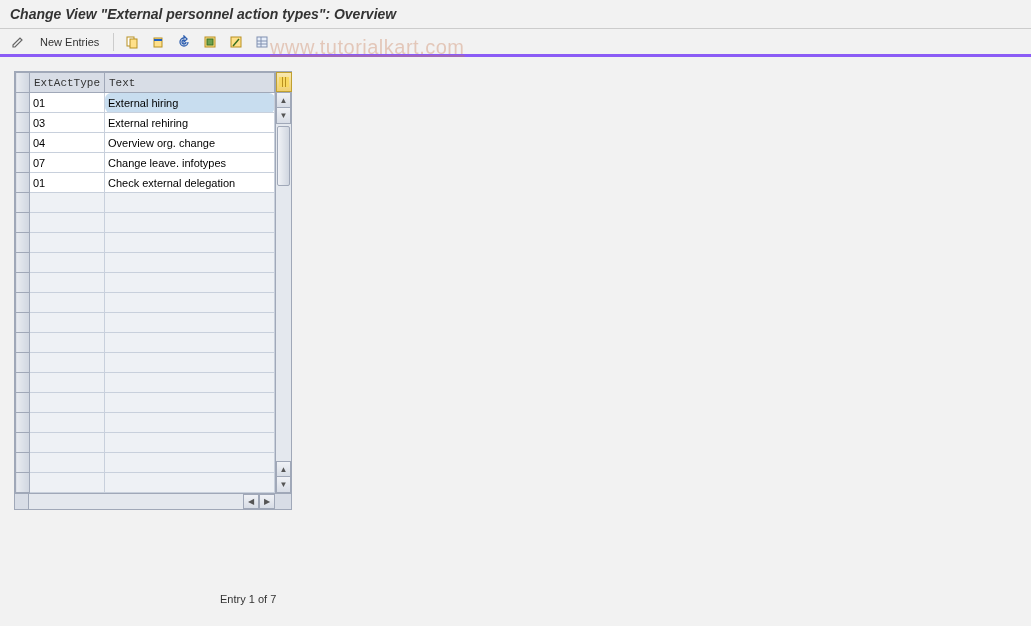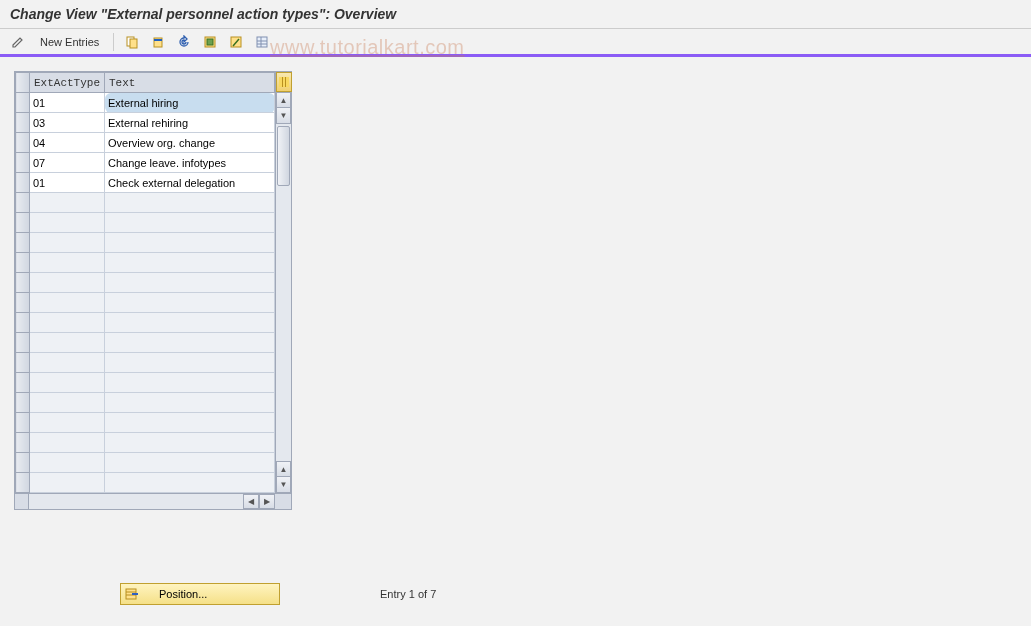--- a/index.html
+++ b/index.html
@@ -374,24 +374,15 @@
     <div class="hscroll-row">
       <div style="width:14px;background:#d8dde6;border-right:1px solid #a0a8b8;"></div>
       <div class="hscroll-track"></div>
       <div class="hscroll-btn">◀</div>
       <div class="hscroll-btn">▶</div>
       <div style="width:16px;background:#d8dde6;"></div>
     </div>
   </div>
 
   <div class="footer">
-    <div class="position-btn">
-      <svg width="14" height="14" viewBox="0 0 14 14">
-          <rect x="1" y="2" width="10" height="10" fill="#ffe08a" stroke="#b89020"></rect>
-          <line x1="1" y1="5" x2="11" y2="5" stroke="#b89020"></line>
-          <line x1="1" y1="8" x2="11" y2="8" stroke="#b89020"></line>
-          <rect x="7" y="6" width="6" height="2" fill="#3060c0"></rect>
-        </svg>
-      <span>Position...</span>
-    </div>
     <div class="entry-info">Entry 1 of 7</div>
   </div>
 </div>
 
 </body></html>

